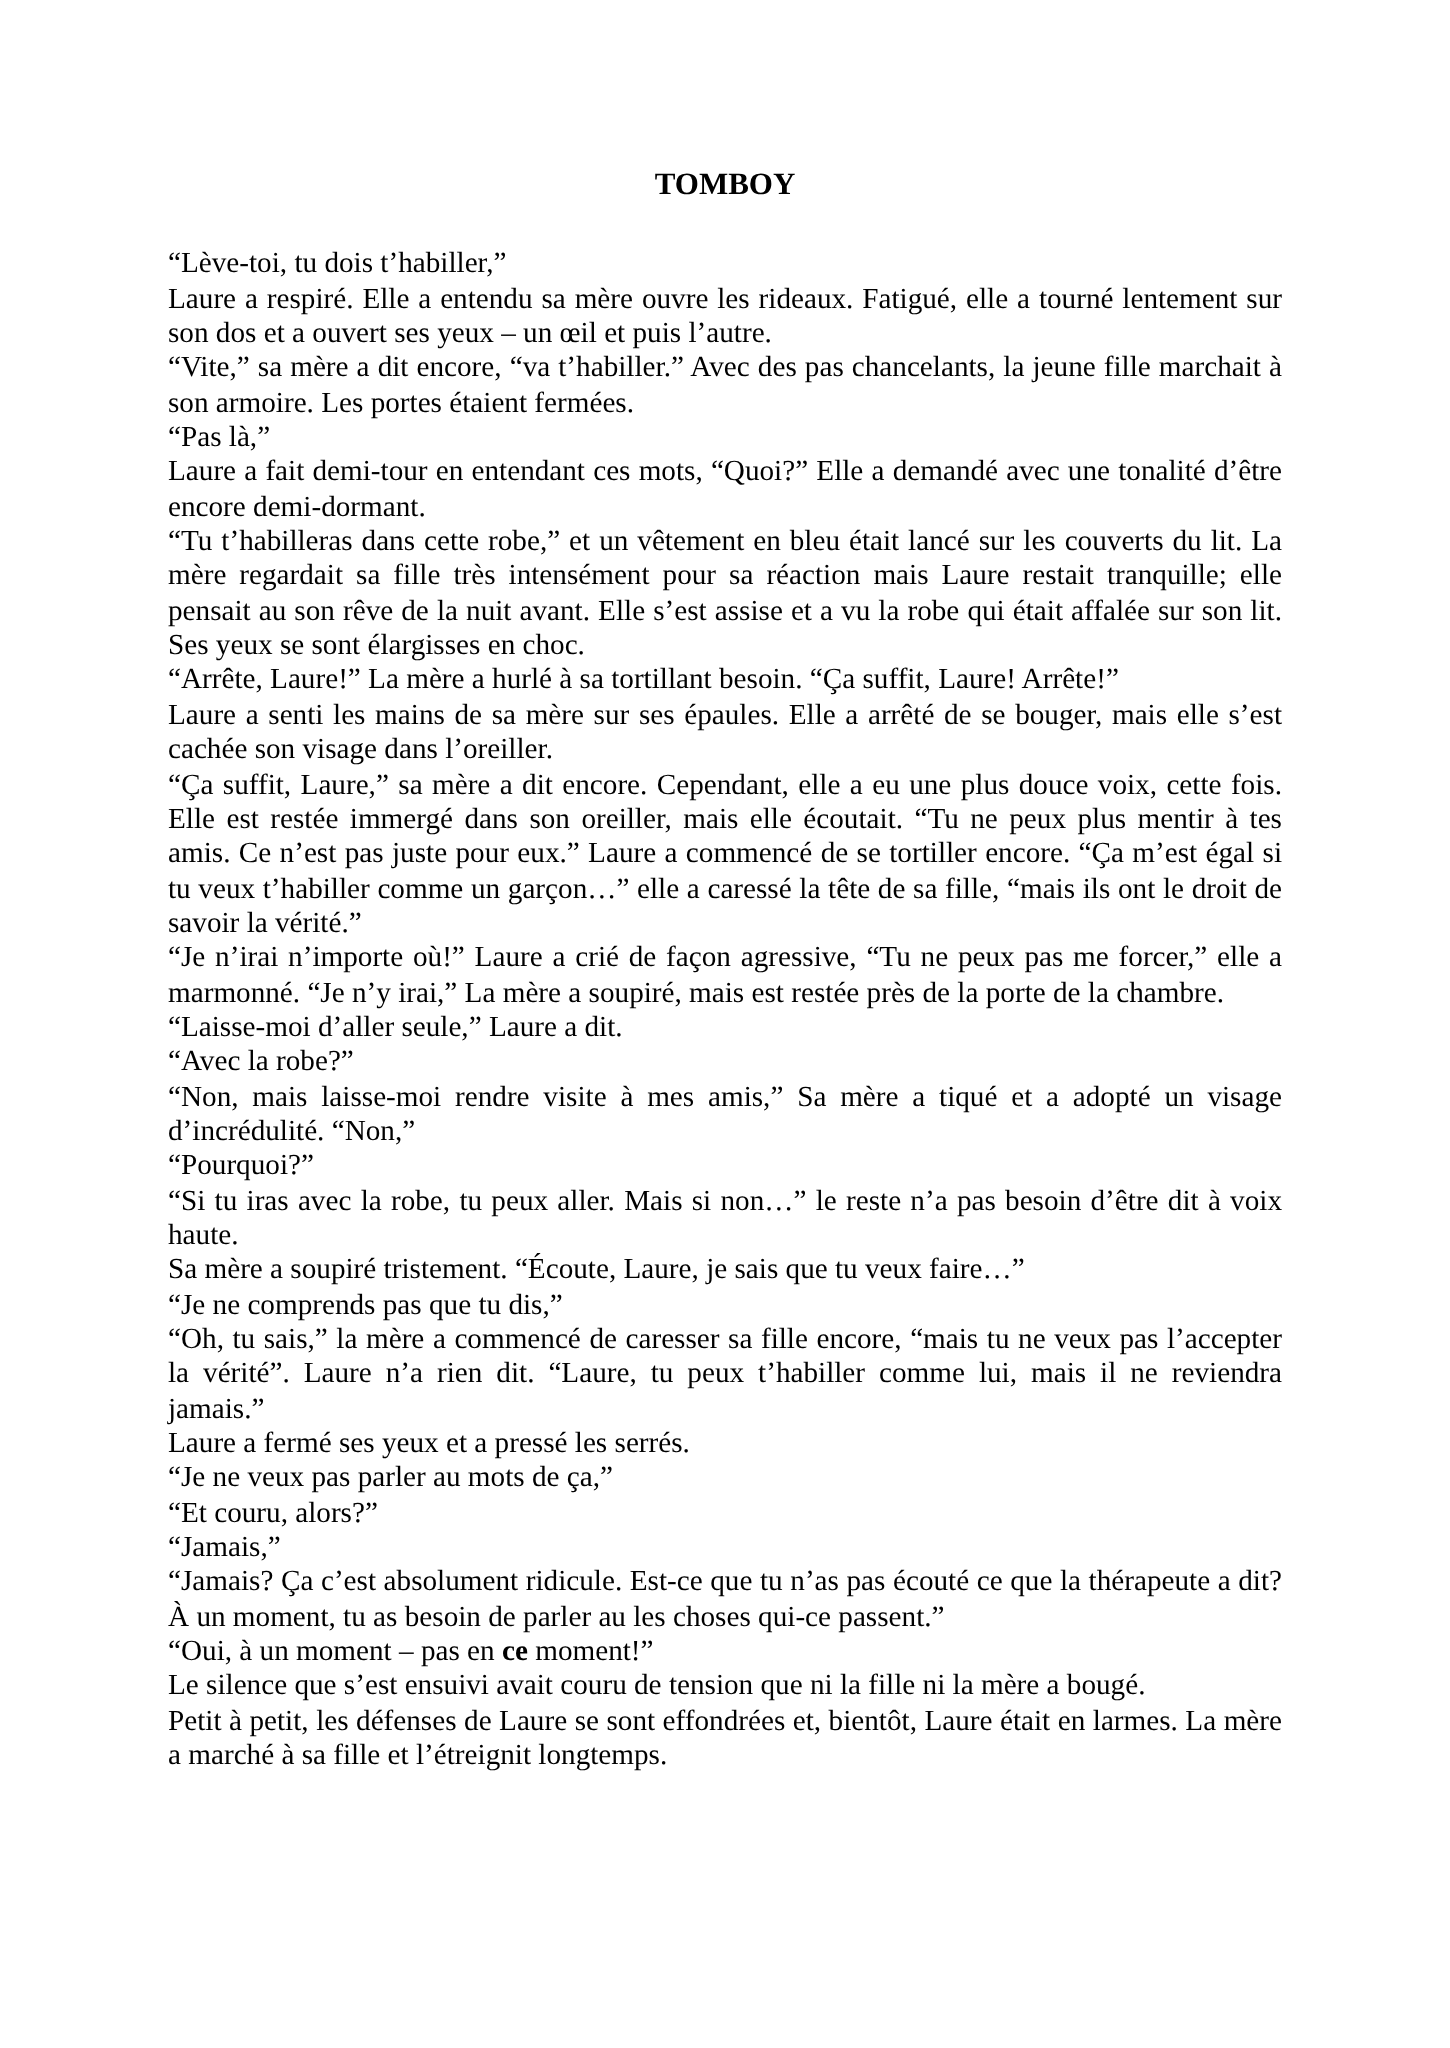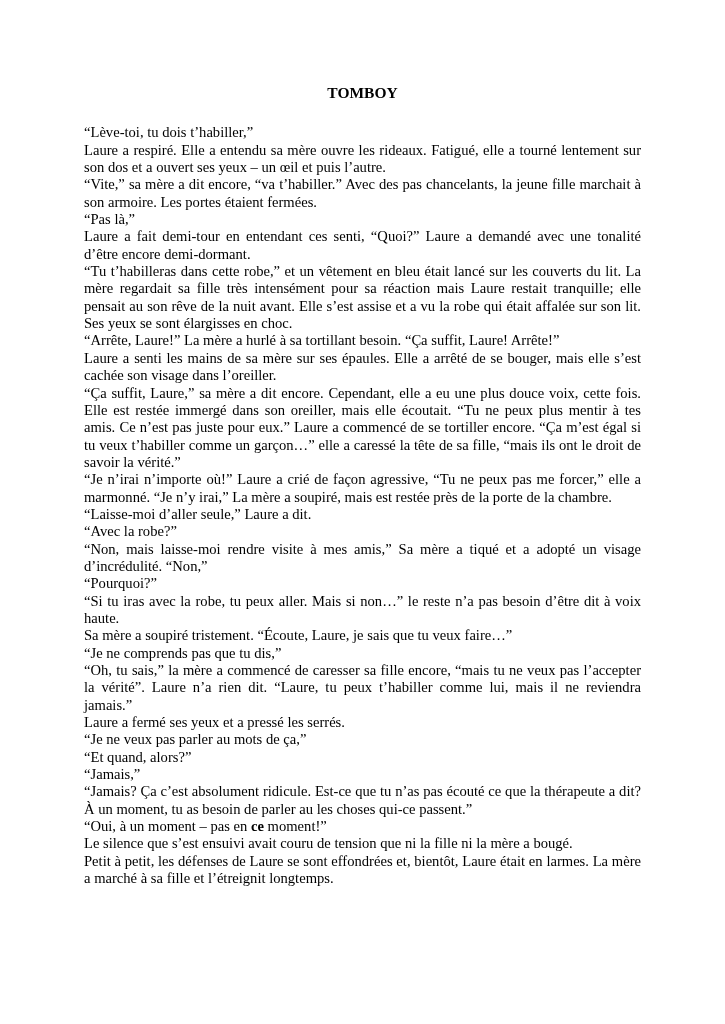--- a/index.html
+++ b/index.html
@@ -36,35 +36,35 @@
 </head>
 <body>
 
 <div class="page">
   <p class="doc-title">TOMBOY</p>
 
   <p class="para">“Lève-toi, tu dois t’habiller,”</p>
   <p class="para">Laure a respiré. Elle a entendu sa mère ouvre les rideaux. Fatigué, elle a tourné lentement sur son dos et a ouvert ses yeux – un œil et puis l’autre.</p>
   <p class="para">“Vite,” sa mère a dit encore, “va t’habiller.” Avec des pas chancelants, la jeune fille marchait à son armoire. Les portes étaient fermées.</p>
   <p class="para">“Pas là,”</p>
-  <p class="para">Laure a fait demi-tour en entendant ces senti, “Quoi?” Laure a demandé avec une tonalité d’être encore demi-dormant.</p>
+  <p class="para">Laure a fait demi-tour en entendant ces mots, “Quoi?” Elle a demandé avec une tonalité d’être encore demi-dormant.</p>
   <p class="para">“Tu t’habilleras dans cette robe,” et un vêtement en bleu était lancé sur les couverts du lit.  La mère regardait sa fille très intensément pour sa réaction mais Laure restait tranquille; elle pensait au son rêve de la nuit avant. Elle s’est assise et a vu la robe qui était affalée sur son lit. Ses yeux se sont élargisses en choc.</p>
   <p class="para">“Arrête, Laure!” La mère a hurlé à sa tortillant besoin. “Ça suffit, Laure! Arrête!”</p>
   <p class="para">Laure a senti les mains de sa mère sur ses épaules. Elle a arrêté de se bouger, mais elle s’est cachée son visage dans l’oreiller.</p>
   <p class="para">“Ça suffit, Laure,” sa mère a dit encore. Cependant, elle a eu une plus douce voix, cette fois. Elle est restée immergé dans son oreiller, mais elle écoutait. “Tu ne peux plus mentir à tes amis. Ce n’est pas juste pour eux.” Laure a commencé de se tortiller encore. “Ça m’est égal si tu veux t’habiller comme un garçon…” elle a caressé la tête de sa fille, “mais ils ont le droit de savoir la vérité.”</p>
   <p class="para">“Je n’irai n’importe où!” Laure a crié de façon agressive, “Tu ne peux pas me forcer,” elle a marmonné. “Je n’y irai,” La mère a soupiré, mais est restée près de la porte de la chambre.</p>
   <p class="para">“Laisse-moi d’aller seule,” Laure a dit.</p>
   <p class="para">“Avec la robe?”</p>
   <p class="para">“Non, mais laisse-moi rendre visite à mes amis,” Sa mère a tiqué et a adopté un visage d’incrédulité. “Non,”</p>
   <p class="para">“Pourquoi?”</p>
   <p class="para">“Si tu iras avec la robe, tu peux aller. Mais si non…” le reste n’a pas besoin d’être dit à voix haute.</p>
   <p class="para">Sa mère a soupiré tristement. “Écoute, Laure, je sais que tu veux faire…”</p>
   <p class="para">“Je ne comprends pas que tu dis,”</p>
   <p class="para">“Oh, tu sais,” la mère a commencé de caresser sa fille encore, “mais tu ne veux pas l’accepter la vérité”. Laure n’a rien dit. “Laure, tu peux t’habiller comme lui, mais il ne reviendra jamais.”</p>
   <p class="para">Laure a fermé ses yeux et a pressé les serrés.</p>
   <p class="para">“Je ne veux pas parler au mots de ça,”</p>
-  <p class="para">“Et quand, alors?”</p>
+  <p class="para">“Et couru, alors?”</p>
   <p class="para">“Jamais,”</p>
   <p class="para">“Jamais? Ça c’est absolument ridicule. Est-ce que tu n’as pas écouté ce que la thérapeute a dit? À un moment, tu as besoin de parler au les choses qui-ce passent.”</p>
   <p class="para"><span>“Oui, à un moment – pas en </span><b>ce</b><span> moment!”</span></p>
   <p class="para">Le silence que s’est ensuivi avait couru de tension que ni la fille ni la mère a bougé.</p>
   <p class="para">Petit à petit, les défenses de Laure se sont effondrées et, bientôt, Laure était en larmes. La mère a marché à sa fille et l’étreignit longtemps.</p>
 </div>
 
 </body></html>

